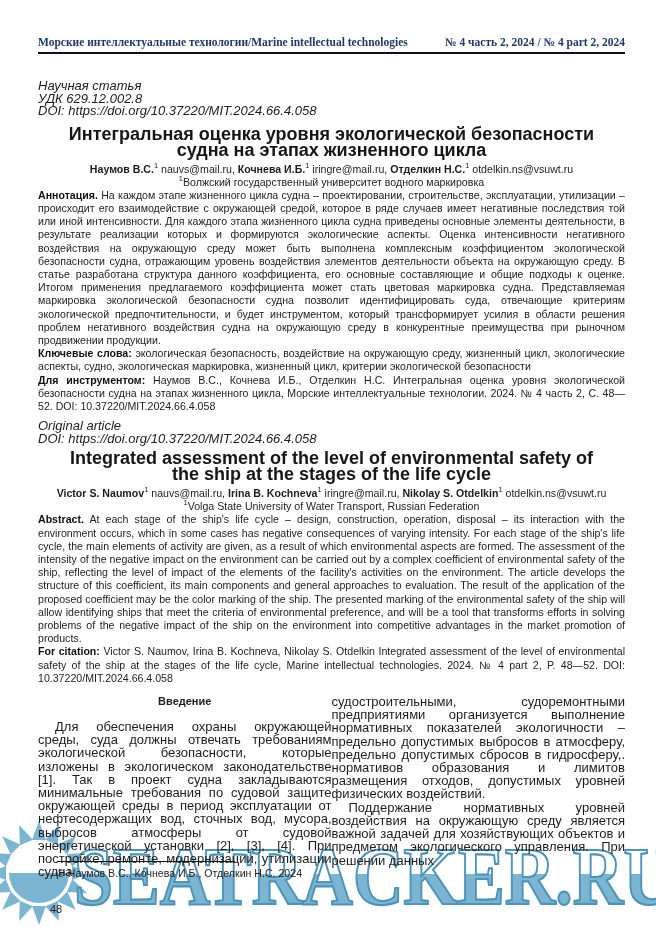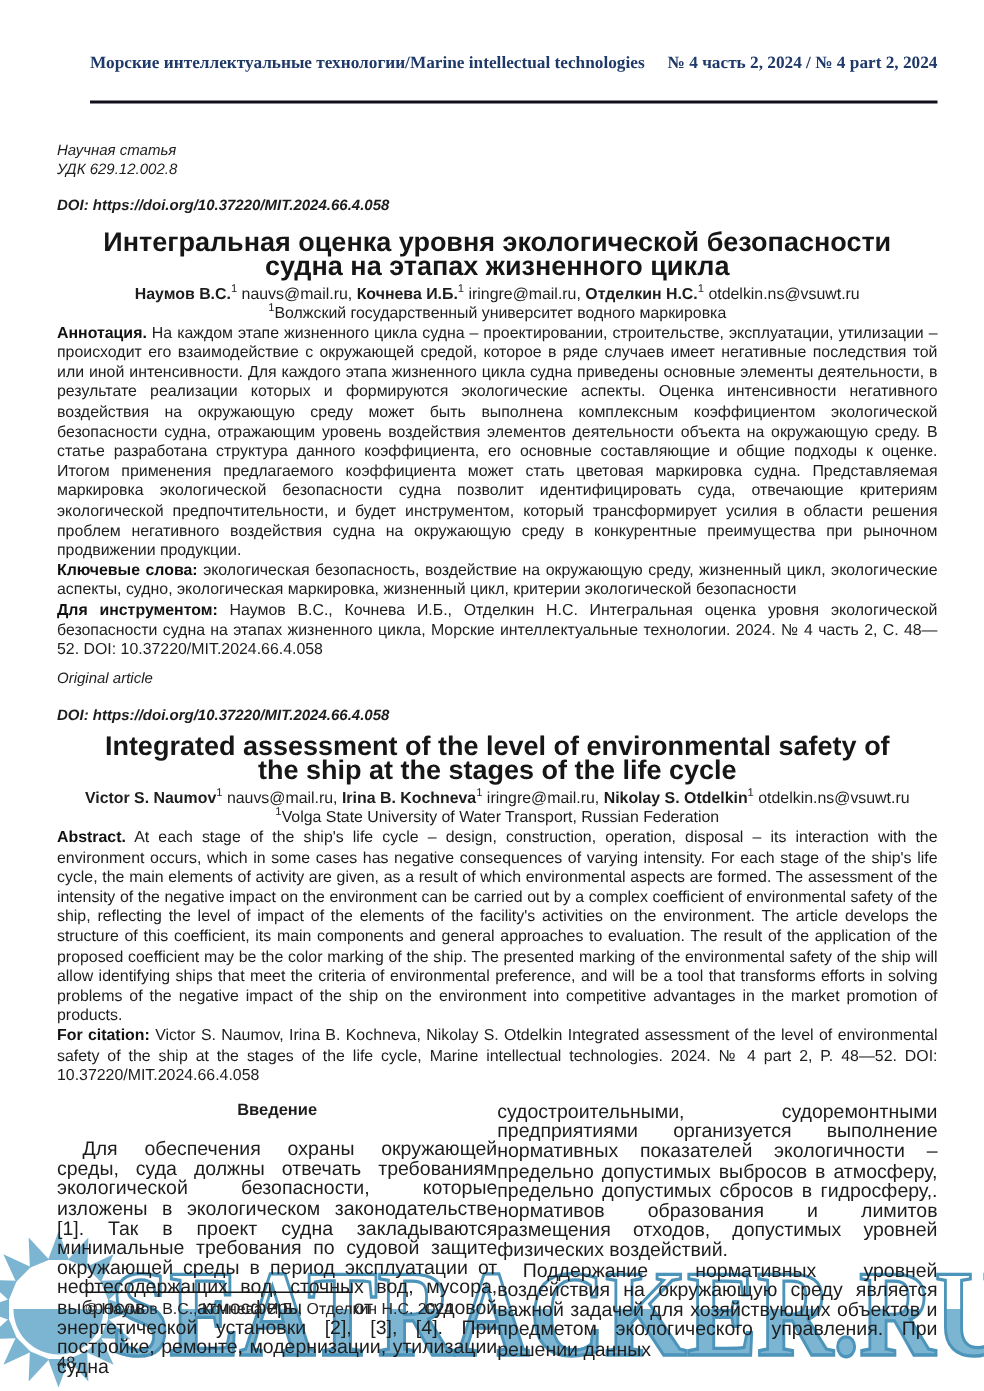--- a/index.html
+++ b/index.html
@@ -8,25 +8,25 @@
     position:relative; width:656px; height:927px; margin:0 auto;
     background:#ffffff; overflow:hidden;
     font-family:"Liberation Sans", sans-serif; color:#1d1d1d;
   }
   .content { position:relative; z-index:2; padding:36px 31px 0 38px; }
 
   .journal-header {
     display:flex; justify-content:space-between; align-items:flex-end;
     font-family:"Liberation Serif", serif; font-weight:bold;
     font-size:11.5px; color:#1f3a68;
-    border-bottom:2px solid #10101c; padding-bottom:19px;margin-left:22px;
+    border-bottom:2px solid #10101c; padding-bottom:4px;
   }
 
-  .meta { margin-top:26px; font-style:italic; font-size:10px; line-height:12.6px; }
-  .meta .doi-line { font-weight:bold;margin-top:12px; }
+  .meta { margin-top:26px; font-style:italic; font-size:13px; line-height:12.6px; }
+  .meta .doi-line { font-weight:normal; }
 
   .title-ru, .title-en {
     margin:8px 28px 0; font-size:18px; font-weight:bold;
     text-align:center; line-height:16px; color:#161616;
   }
   .title-en { margin-top:5px; }
 
   .authors-line { margin-top:5px; text-align:center; font-size:10.6px; line-height:13px; }
   .affiliation { text-align:center; font-size:10.6px; line-height:13px; }
   sup { font-size:7.5px; line-height:0; }
@@ -39,21 +39,21 @@
   .columns { display:flex; margin-top:10px; }
   .col { flex:1 1 0; min-width:0; }
   .intro-heading { margin:0 0 13px; font-size:11px; font-weight:bold; text-align:center; }
   .col p { margin:0; font-size:13px; line-height:13.2px; text-align:justify; text-indent:17px; }
   .col p.continued { text-indent:0; }
 
   .footnote-block { position:absolute; left:57px; bottom:48px; z-index:2; width:300px; }
   .footnote-rule { width:178px; border-top:1.5px solid #161616; margin-bottom:5px; }
   .copyright { font-size:10.6px; color:#242424; }
 
-  .page-number { position:absolute; left:38px; bottom:12px; z-index:2; font-size:11px; color:#242424; }
+  .page-number { position:absolute; left:50px; bottom:12px; z-index:2; font-size:11px; color:#242424; }
 
   .watermark-sun { position:absolute; left:-17px; bottom:-2px; width:112px; height:112px; z-index:1; }
   .watermark-text-wrap { position:absolute; left:74px; bottom:5px; z-index:1; }
 </style>
 </head>
 <body>
 
 <div class="page">
 
   <svg class="watermark-sun" viewBox="-56 -56 112 112" aria-hidden="true">

